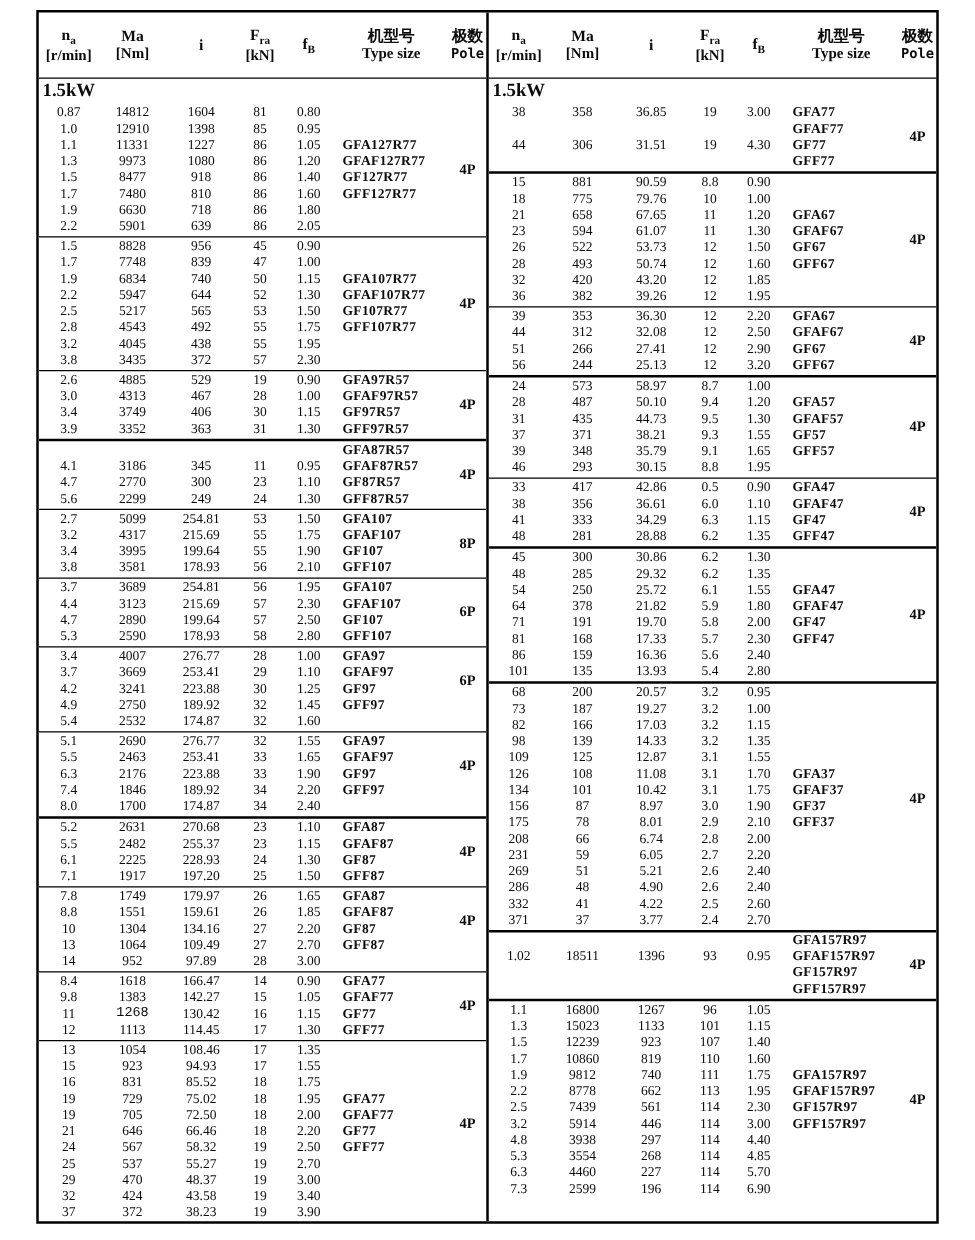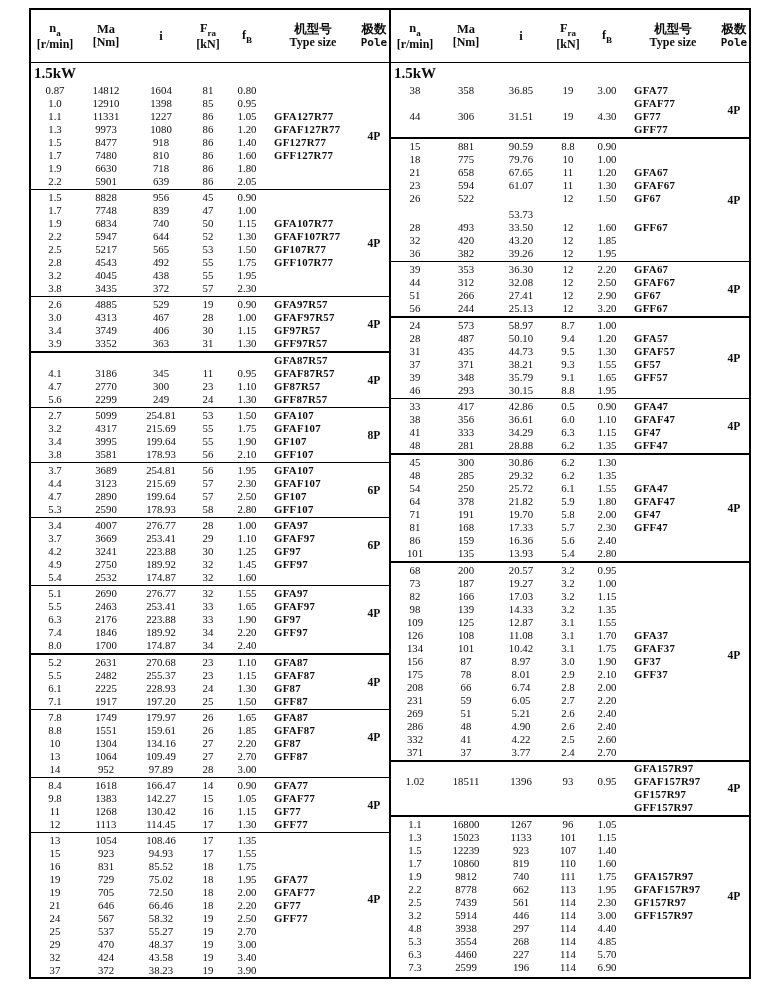--- a/index.html
+++ b/index.html
@@ -419,21 +419,21 @@
             <div class="cell num" style="grid-area: 1 / 4;">14</div>
             <div class="cell num" style="grid-area: 1 / 5;">0.90</div>
             <div class="cell model" style="grid-area: 1 / 6;">GFA77</div>
             <div class="cell num" style="grid-area: 2 / 1;">9.8</div>
             <div class="cell num" style="grid-area: 2 / 2;">1383</div>
             <div class="cell num" style="grid-area: 2 / 3;">142.27</div>
             <div class="cell num" style="grid-area: 2 / 4;">15</div>
             <div class="cell num" style="grid-area: 2 / 5;">1.05</div>
             <div class="cell model" style="grid-area: 2 / 6;">GFAF77</div>
             <div class="cell num" style="grid-area: 3 / 1;">11</div>
-            <div class="cell num" style="grid-area: 3 / 2;">1268</div>
+            <div class="cell num" style="grid-area: 3 / 2; font-family: Liberation Mono, monospace;">1268</div>
             <div class="cell num" style="grid-area: 3 / 3;">130.42</div>
             <div class="cell num" style="grid-area: 3 / 4;">16</div>
             <div class="cell num" style="grid-area: 3 / 5;">1.15</div>
             <div class="cell model" style="grid-area: 3 / 6;">GF77</div>
             <div class="cell num" style="grid-area: 4 / 1;">12</div>
             <div class="cell num" style="grid-area: 4 / 2;">1113</div>
             <div class="cell num" style="grid-area: 4 / 3;">114.45</div>
             <div class="cell num" style="grid-area: 4 / 4;">17</div>
             <div class="cell num" style="grid-area: 4 / 5;">1.30</div>
             <div class="cell model" style="grid-area: 4 / 6;">GFF77</div>
@@ -593,27 +593,27 @@
             <div class="cell num" style="grid-area: 3 / 5;">1.20</div>
             <div class="cell model" style="grid-area: 3 / 6;">GFA67</div>
             <div class="cell num" style="grid-area: 4 / 1;">23</div>
             <div class="cell num" style="grid-area: 4 / 2;">594</div>
             <div class="cell num" style="grid-area: 4 / 3;">61.07</div>
             <div class="cell num" style="grid-area: 4 / 4;">11</div>
             <div class="cell num" style="grid-area: 4 / 5;">1.30</div>
             <div class="cell model" style="grid-area: 4 / 6;">GFAF67</div>
             <div class="cell num" style="grid-area: 5 / 1;">26</div>
             <div class="cell num" style="grid-area: 5 / 2;">522</div>
-            <div class="cell num" style="grid-area: 5 / 3; margin-top: 16px;">53.73</div>
+            <div class="cell num" style="grid-area: 5 / 3;">53.73</div>
             <div class="cell num" style="grid-area: 5 / 4;">12</div>
             <div class="cell num" style="grid-area: 5 / 5;">1.50</div>
             <div class="cell model" style="grid-area: 5 / 6;">GF67</div>
             <div class="cell num" style="grid-area: 6 / 1;">28</div>
             <div class="cell num" style="grid-area: 6 / 2;">493</div>
-            <div class="cell num" style="grid-area: 6 / 3;">33.50</div>
+            <div class="cell num" style="grid-area: 6 / 3;">50.74</div>
             <div class="cell num" style="grid-area: 6 / 4;">12</div>
             <div class="cell num" style="grid-area: 6 / 5;">1.60</div>
             <div class="cell model" style="grid-area: 6 / 6;">GFF67</div>
             <div class="cell num" style="grid-area: 7 / 1;">32</div>
             <div class="cell num" style="grid-area: 7 / 2;">420</div>
             <div class="cell num" style="grid-area: 7 / 3;">43.20</div>
             <div class="cell num" style="grid-area: 7 / 4;">12</div>
             <div class="cell num" style="grid-area: 7 / 5;">1.85</div>
             <div class="cell model" style="grid-area: 7 / 6;"></div>
             <div class="cell num" style="grid-area: 8 / 1;">36</div>

